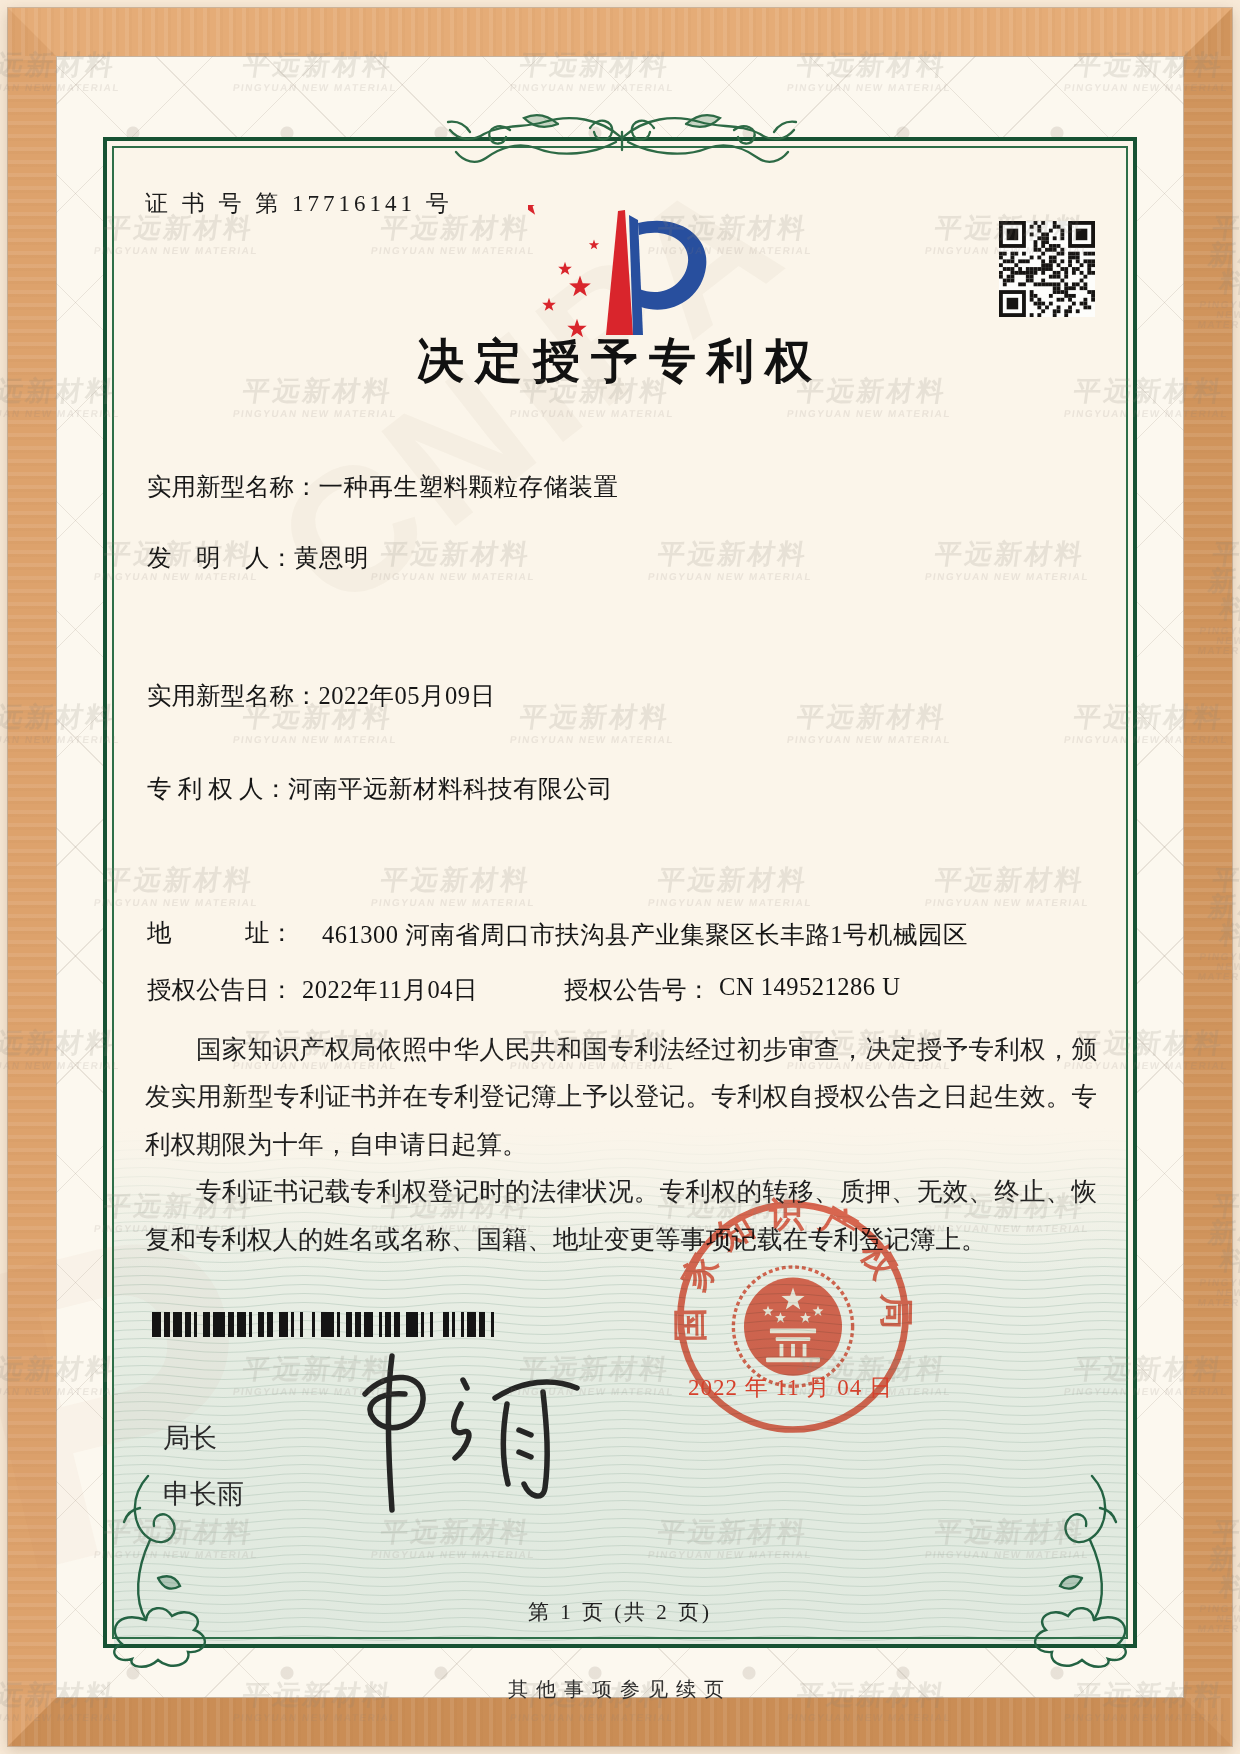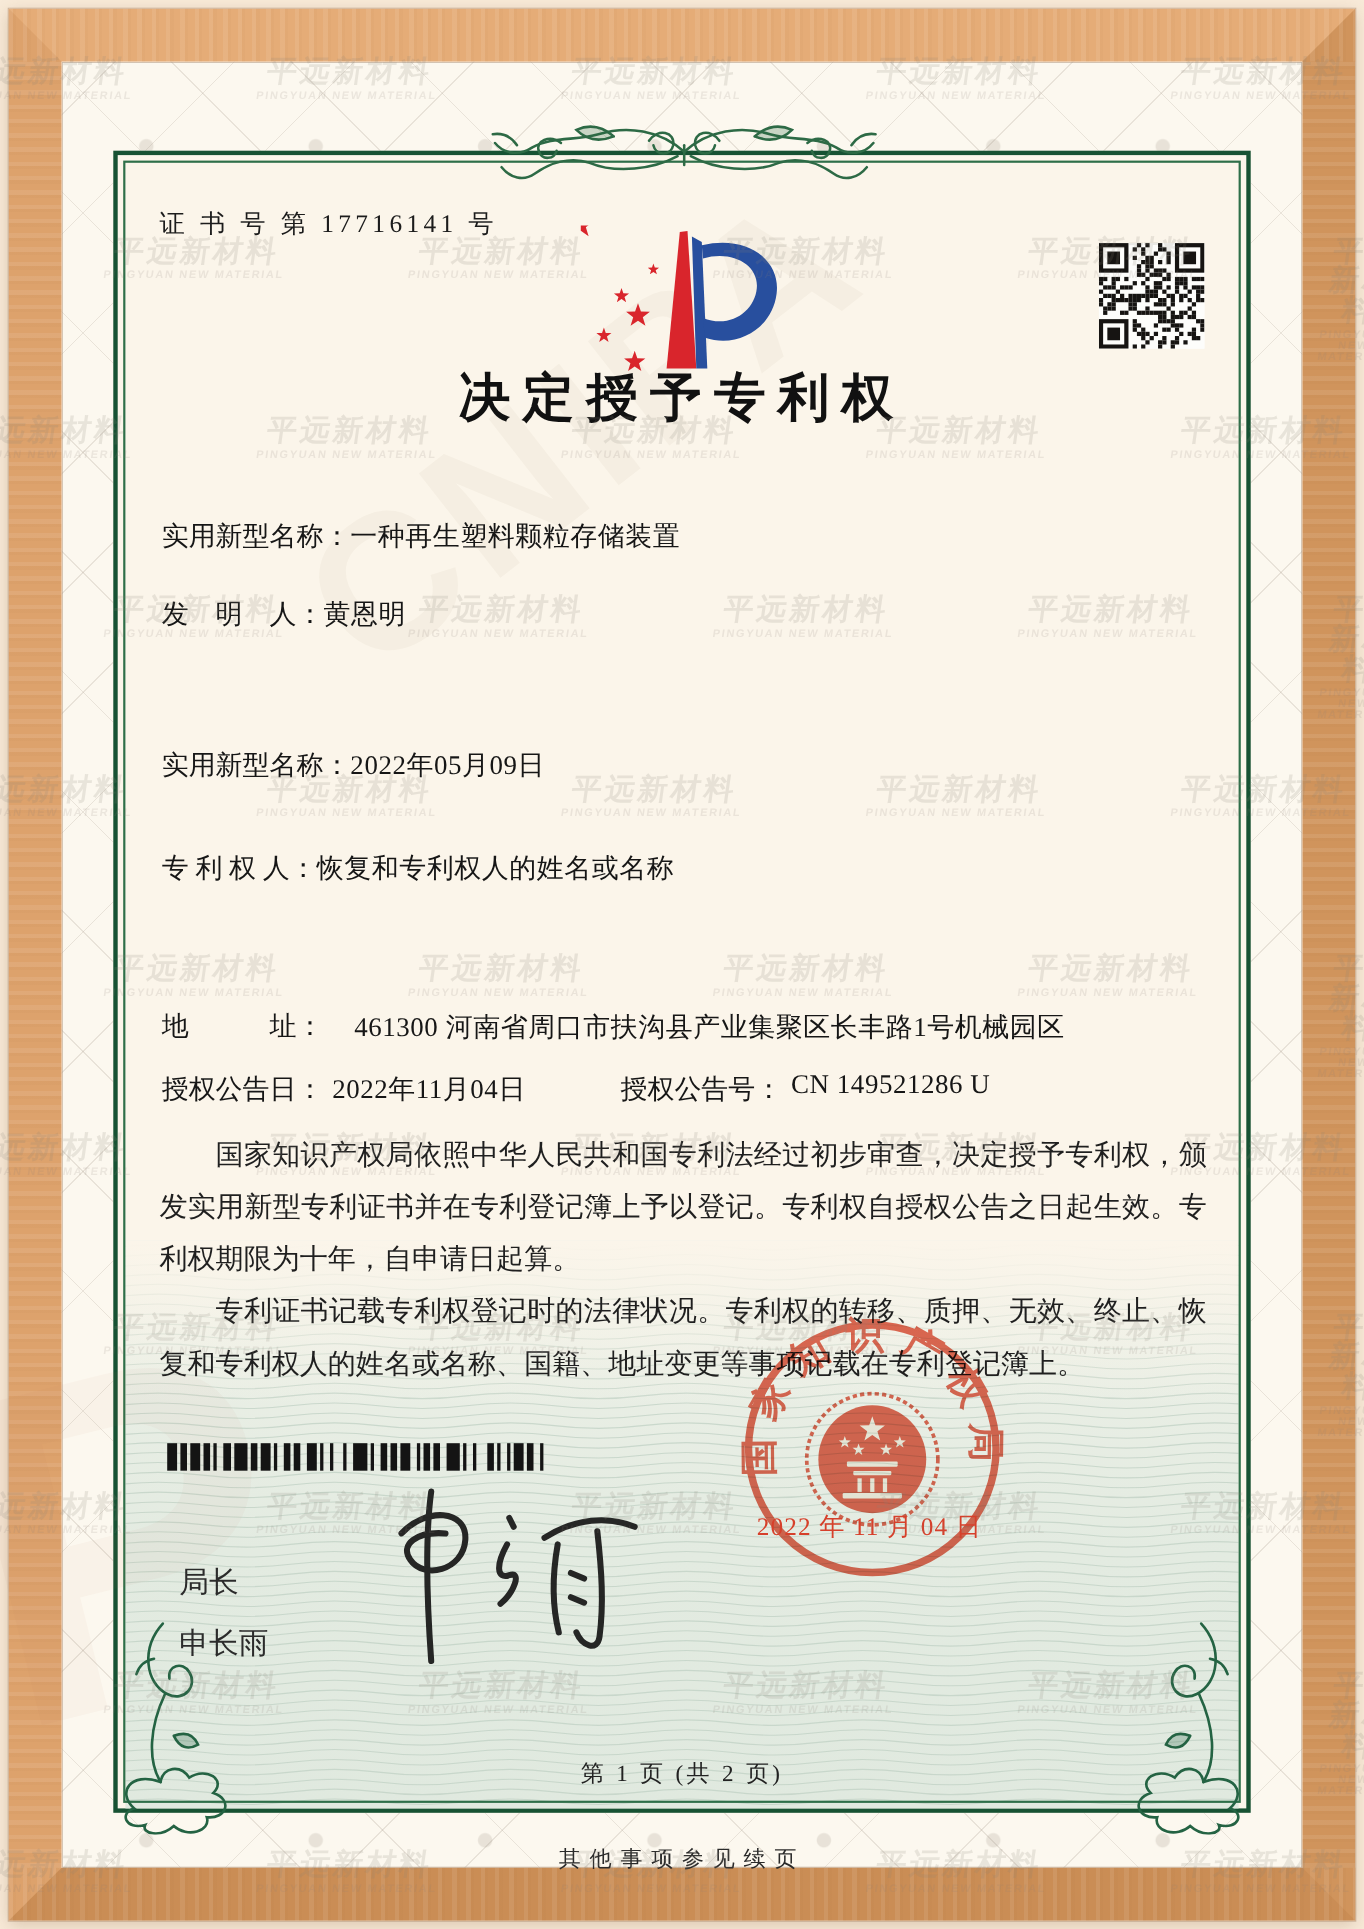--- a/index.html
+++ b/index.html
@@ -419,21 +419,21 @@
   <div class="frow" style="top:541px;">
     <span class="lab">发　明　人：</span>
     <span class="val">黄恩明</span>
   </div>
   <div class="frow" style="top:679px;">
     <span class="lab">实用新型名称：</span>
     <span class="val">2022年05月09日</span>
   </div>
   <div class="frow" style="top:772px;">
     <span class="lab">专 利 权 人：</span>
-    <span class="val">恢复和专利权人的姓名或名称</span>
+    <span class="val">河南平远新材料科技有限公司</span>
   </div>
   <div class="frow addr" style="top:916px;gap:28px;">
     <span class="lab">地　　　址：</span>
     <span class="val">461300 河南省周口市扶沟县产业集聚区长丰路1号机械园区</span>
   </div>
   <div class="frow" style="top:973px;">
     <span class="grant-group">
       <span class="lab">授权公告日：</span>
       <span class="val">2022年11月04日</span>
     </span>

